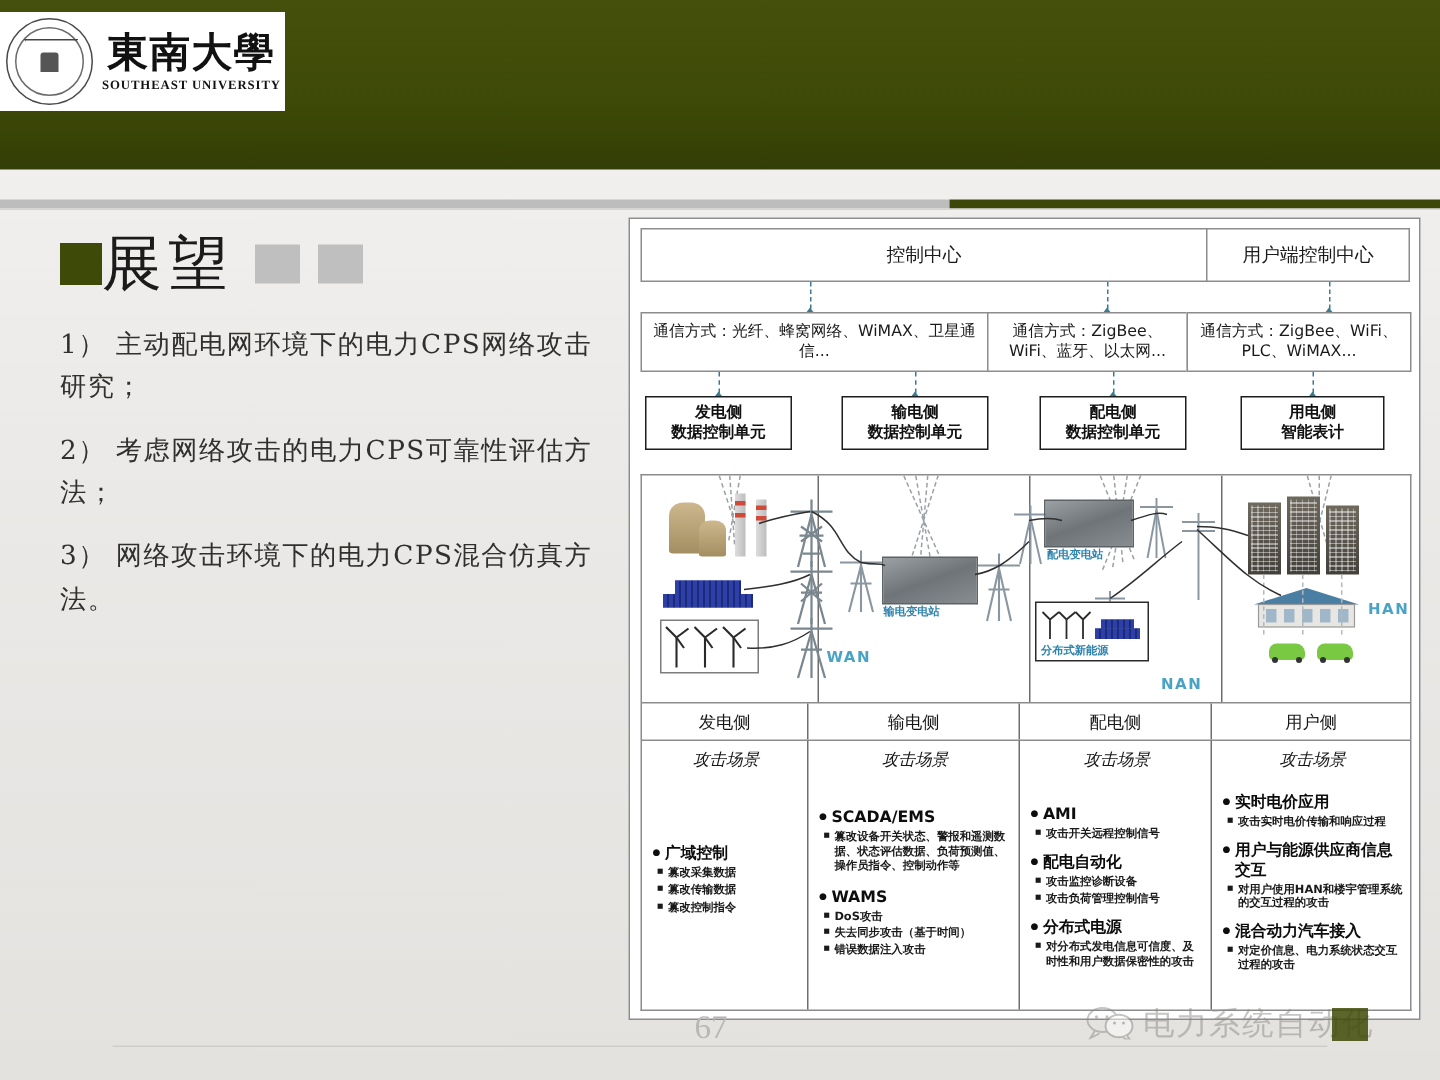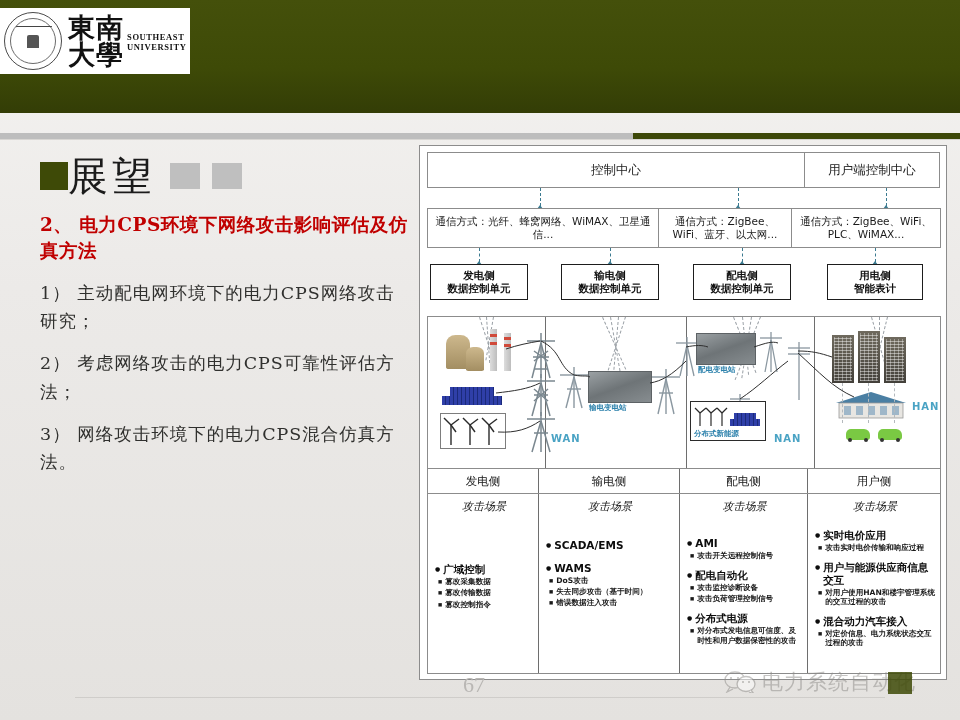--- a/index.html
+++ b/index.html
@@ -28,21 +28,21 @@
   .seal-tri:after{content:"";position:absolute;left:-17px;top:-28px;width:34px;height:28px;
     border-left:1.4px solid #444;border-right:1.4px solid #444;
     transform:none;clip-path:polygon(0 0,100% 0,50% 100%);
     border-top:1.4px solid #444;}
   .seal-inner{position:absolute;left:22px;top:22px;width:12px;height:13px;
     background:#555;border-radius:2px 2px 0 0;}
   .logo-cn{font-family:"DejaVu Serif",serif;font-size:27px;font-weight:bold;color:#111;
     letter-spacing:1px;line-height:1;}
   .logo-en{font-family:"Liberation Serif",serif;font-size:8.5px;font-weight:bold;color:#111;
     letter-spacing:0.6px;margin-top:2px;}
-  .logo-text{display:flex;flex-direction:row;justify-content:center;align-items:center;}
+  .logo-text{display:flex;flex-direction:column;justify-content:center;align-items:center;}
 
   
   .rule-gray{position:absolute;left:0;top:133px;width:633px;height:6px;background:#bdbdbd;}
   .rule-olive{position:absolute;left:633px;top:133px;width:327px;height:6px;background:#3d4808;}
   .rule-hair{position:absolute;left:0;top:139px;width:960px;height:1px;background:#d8d6d3;}
 
   
   .left-col{position:absolute;left:40px;top:150px;width:372px;height:510px;}
   .title-row{display:flex;align-items:center;gap:0;height:52px;}
   .sq-olive{width:28px;height:28px;background:#3e4a07;flex:none;}
@@ -184,21 +184,20 @@
 
     <div class="title-row">
       <span class="sq-olive"></span>
       <span class="title-cn">展望</span>
       <span class="sq-wrap">
         <span class="sq-gray"></span>
         <span class="sq-gray"></span>
       </span>
     </div>
 
-    <div class="heading-red">2、 电力CPS环境下网络攻击影响评估及仿真方法</div>
     <div class="body-item">1） 主动配电网环境下的电力CPS网络攻击研究；</div>
     <div class="body-item">2） 考虑网络攻击的电力CPS可靠性评估方法；</div>
     <div class="body-item">3） 网络攻击环境下的电力CPS混合仿真方法。</div>
   </div>
 
   <div class="diagram">
 
     <div class="r1">
       <div class="dbox c-main">控制中心</div>
       <div class="dbox c-user">用户端控制中心</div>
@@ -393,21 +392,21 @@
             <line x1="17" y1="8" x2="12" y2="3"></line>
             <line x1="17" y1="8" x2="23" y2="3"></line>
           <line x1="28" y1="21" x2="28" y2="8"></line>
             <line x1="28" y1="8" x2="23" y2="3"></line>
             <line x1="28" y1="8" x2="33" y2="3"></line>
         </g>
       </svg>
       <div class="solar" style="left:306px;top:96px;width:22px;height:6px;"></div>
       <div class="solar" style="left:302px;top:102px;width:30px;height:7px;"></div>
       <div class="cap-blue" style="left:266px;top:112px;">分布式新能源</div>
-      <div class="cap-net" style="left:346px;top:116px;">NAN</div>
+      <div class="cap-net" style="left:346px;top:134px;">NAN</div>
 
       <div class="apt" style="left:404px;top:18px;width:22px;height:48px;"></div>
       <div class="apt" style="left:430px;top:14px;width:22px;height:52px;"></div>
       <div class="apt" style="left:456px;top:20px;width:22px;height:46px;"></div>
       <svg class="house" style="left:406px;top:74px;" width="74" height="28">
         <polygon points="2,12 37,1 72,12" fill="#4a7fa3"></polygon>
         <rect x="5" y="12" width="64" height="15" fill="#e8e6e2" stroke="#9a9a9a" stroke-width="0.8"></rect>
         <g fill="#9fb7c9">
             <rect x="10" y="15" width="7" height="9"></rect>
             <rect x="22" y="15" width="7" height="9"></rect>
@@ -458,20 +457,21 @@
           <div class="asub">篡改传输数据</div>
           <div class="asub">篡改控制指令</div>
         </div>
       </div>
 
       <div class="acol" style="width:141px;">
         <div class="ahead">攻击场景</div>
         <div style="height:16px"></div>
         <div class="agrp">
           <div class="amain">SCADA/EMS</div>
+          <div class="asub">篡改设备开关状态、警报和遥测数据、状态评估数据、负荷预测值、操作员指令、控制动作等</div>
         </div>
         <div class="agrp" style="margin-top:10px">
           <div class="amain">WAMS</div>
           <div class="asub">DoS攻击</div>
           <div class="asub">失去同步攻击（基于时间）</div>
           <div class="asub">错误数据注入攻击</div>
         </div>
       </div>
 
       <div class="acol" style="width:128px;">

